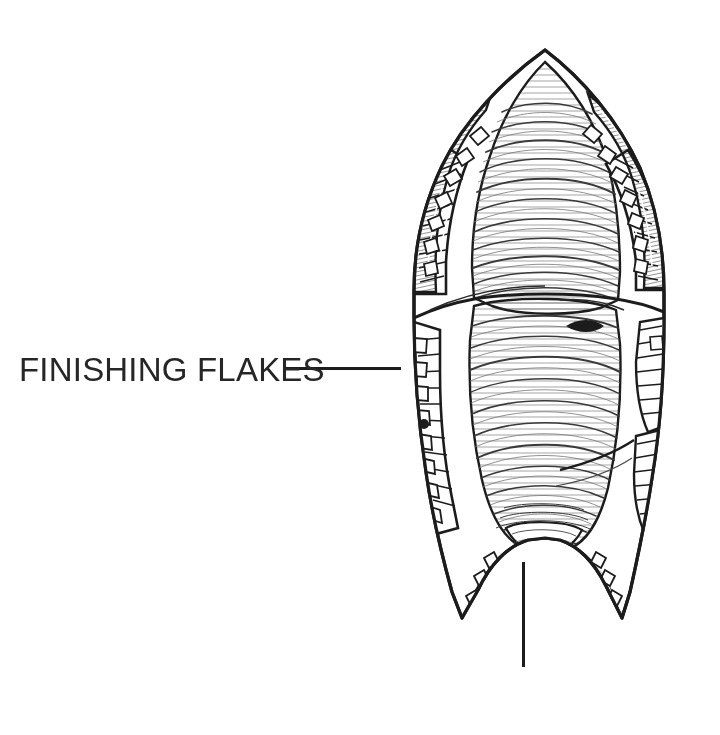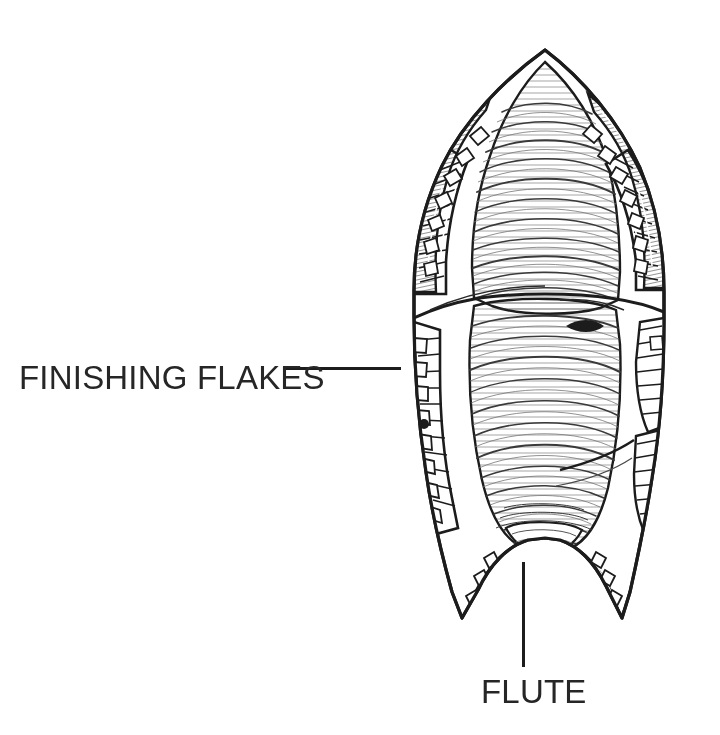--- a/index.html
+++ b/index.html
@@ -33,21 +33,20 @@
     font-size: 33px;
     letter-spacing: 0.2px;
     color: #262626;
     white-space: nowrap;
     line-height: 1;
     user-select: none;
   }
   #label-finishing-flakes {
     left: 19px;
     top: 353px;
-    margin-top: 8px;
   }
   #label-flute {
     left: 481px;
     top: 675px;
   }
   .leader-line {
     position: absolute;
     background: #1c1c1c;
   }
   #leader-finishing-flakes {
@@ -404,15 +403,14 @@
              L 414 290
              C 414 248, 424 204, 442 166
              C 464 120, 506 78, 545 50 Z" fill="none" stroke="#1c1c1c" stroke-width="3.2" stroke-linejoin="round"></path>
   </svg>
 
   <div class="leader-line" id="leader-finishing-flakes"></div>
   <div class="leader-line" id="leader-flute"></div>
 
   <div class="callout-label" id="label-finishing-flakes">FINISHING FLAKES</div>
 
-  <div class="callout-label" id="label-flute">FLUTE</div>
 
 </div>
 
 </body></html>

